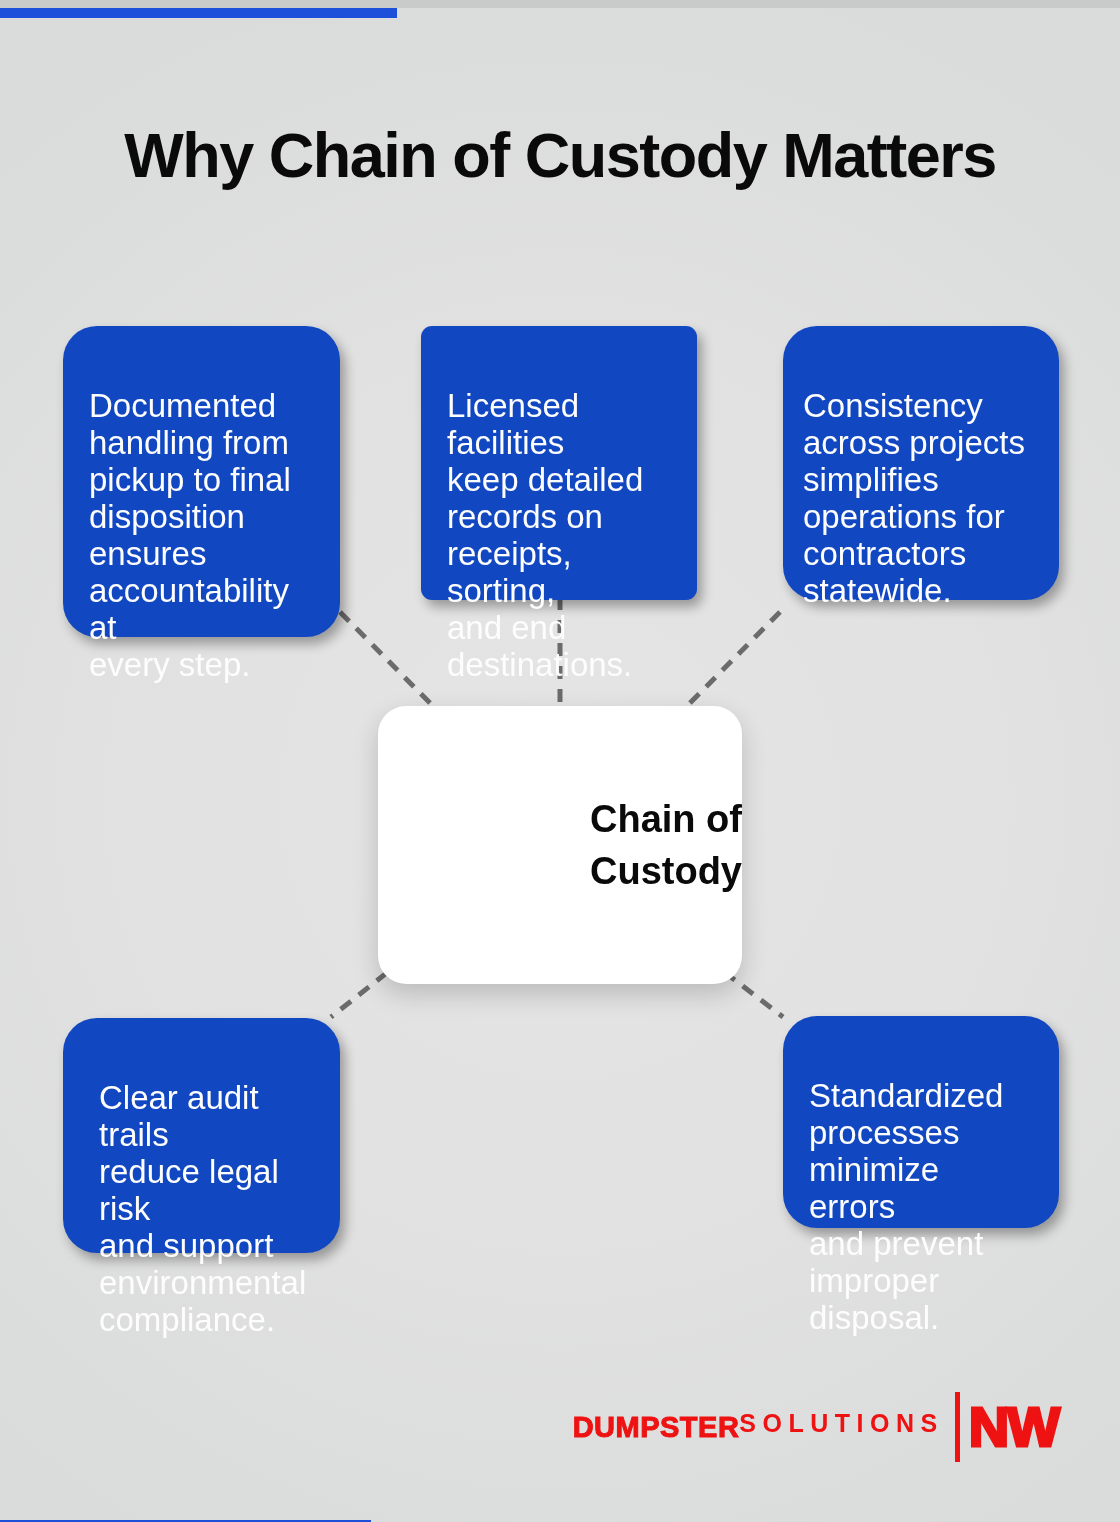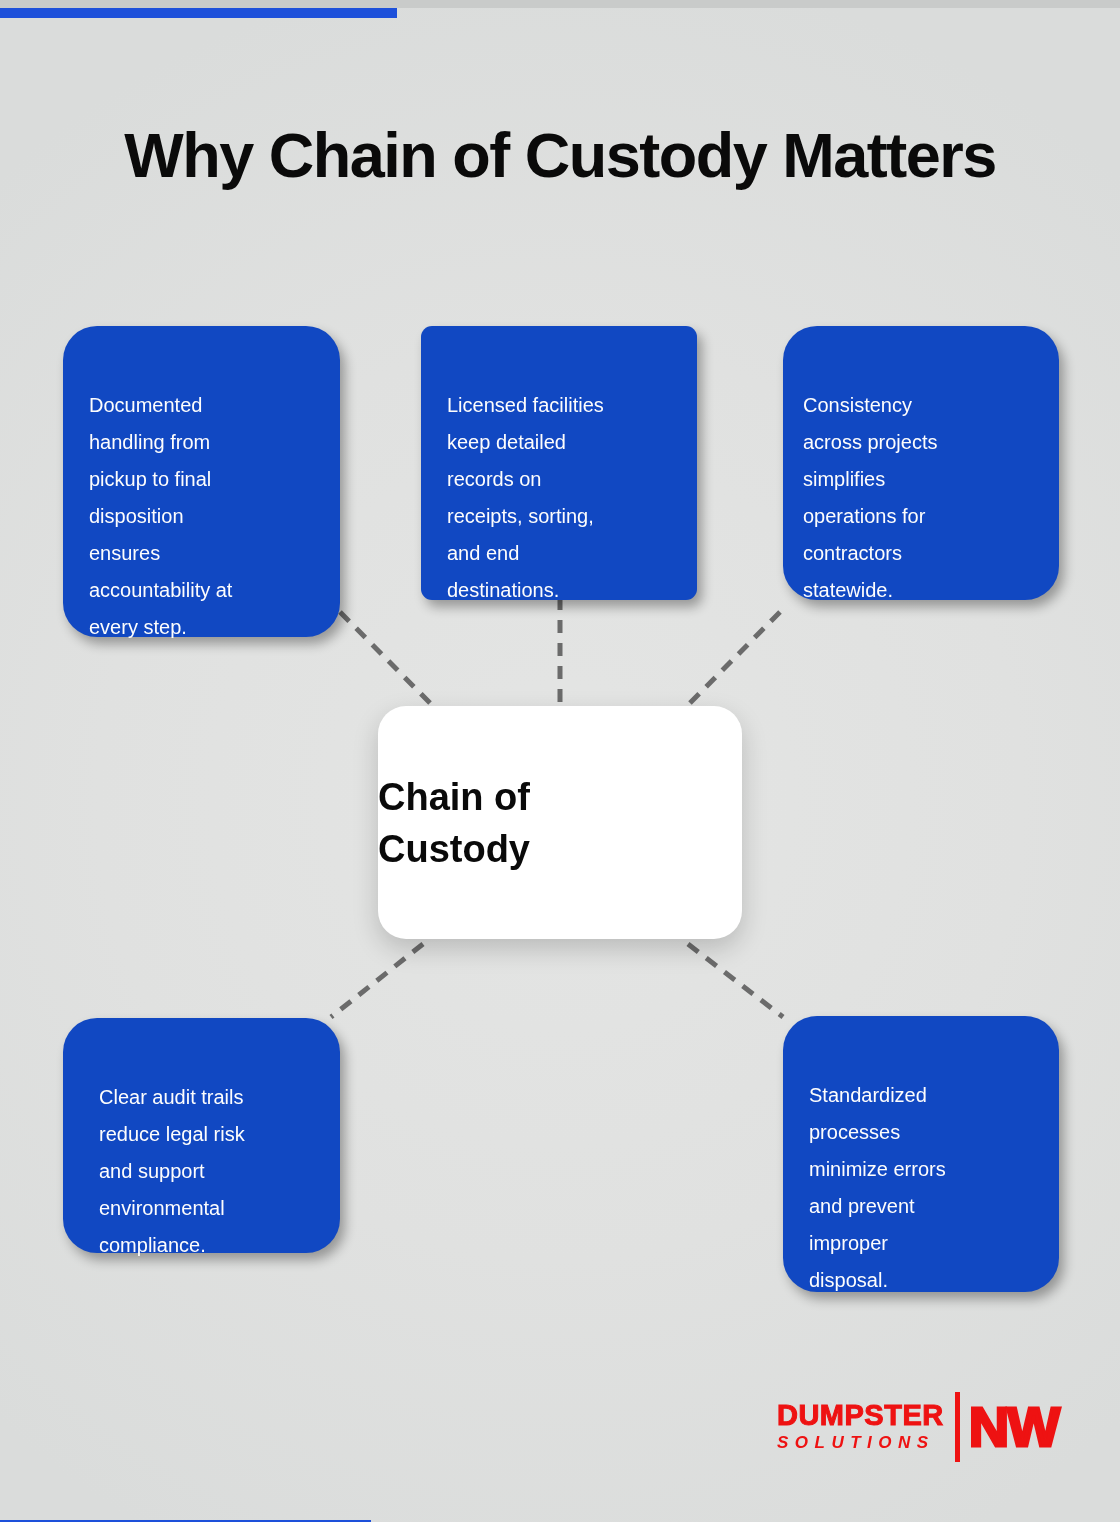--- a/index.html
+++ b/index.html
@@ -41,72 +41,71 @@
     stroke: #6b6b6b;
     stroke-width: 5;
     stroke-dasharray: 13 10;
   }
   .info-card {
     position: absolute;
     background: #1148c2;
     border-radius: 34px;
     box-shadow: 5px 7px 12px rgba(0,0,0,0.33);
     color: #fdfdfd;
-    font-size: 20px;
+    font-size: 33px;
     line-height: 37px;
     padding: 24px 26px;
     white-space: pre-line;
   }
   .card-1 { left: 63px;  top: 318px;  width: 277px; height: 311px; }
   .card-2 { left: 421px; top: 318px;  width: 276px; height: 274px; border-radius: 11px; }
   .card-3 { left: 783px; top: 318px;  width: 276px; height: 274px; padding-left: 20px; }
   .card-4 { left: 63px;  top: 1010px; width: 277px; height: 235px; padding-left: 36px; }
-  .card-5 { left: 783px; top: 1008px; width: 276px; height: 276px; }
+  .card-5 { left: 783px; top: 1008px; width: 276px; height: 212px; }
   .center-box {
     position: absolute;
     left: 378px; top: 698px;
-    width: 364px; height: 233px;
+    width: 364px; height: 278px;
     background: #ffffff;
     border-radius: 28px;
     box-shadow: 0 10px 26px rgba(0,0,0,0.18);
     display: flex;
     align-items: center;
-    justify-content: flex-start;
+    justify-content: flex-end;
   }
   .center-label {
     font-size: 38px;
     line-height: 52px;
     font-weight: 700;
     color: #0a0a0a;
     text-align: center;
     white-space: pre-line;
   }
   .logo {
     position: absolute;
     right: 62px;
     top: 1382px;
     height: 74px;
     display: flex;
     align-items: center;
     color: #ee1212;
   }
-  .logo-text { display: flex; flex-direction: column; justify-content: center; }
+  .logo-text { display: flex; flex-direction: row; justify-content: center; }
   .logo-line1 {
     font-size: 29px;
     font-weight: 700;
     letter-spacing: 0.5px;
     line-height: 32px;
     -webkit-text-stroke: 1px #ee1212;
   }
   .logo-line2 {
-    font-size: 17px;
+    font-size: 25px;
     font-weight: 700;
     letter-spacing: 6.5px;
     line-height: 24px;
-    font-style: italic;
   }
   .logo-divider {
     width: 5px;
     height: 70px;
     background: #ee1212;
     margin: 0 9px 0 11px;
   }
   .logo-mark {
     font-size: 56px;
     font-weight: 700;

